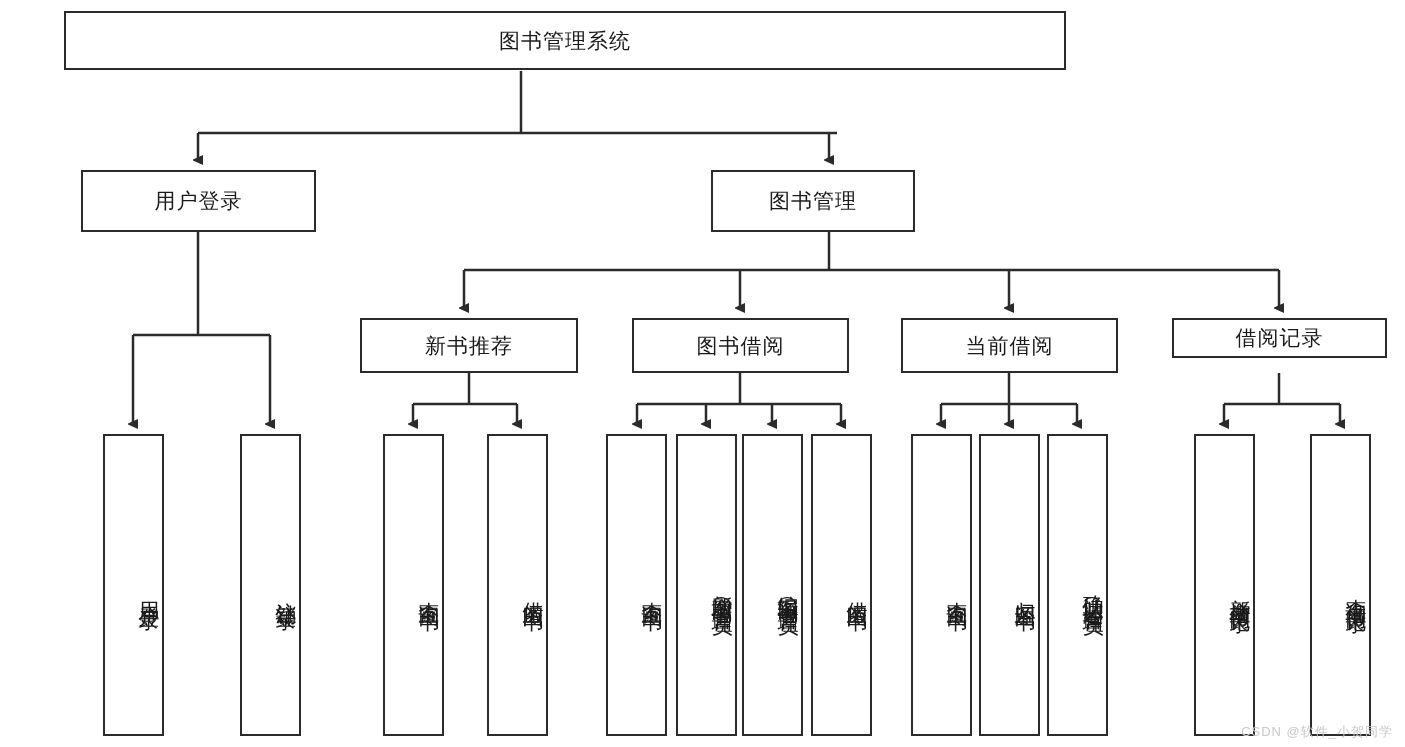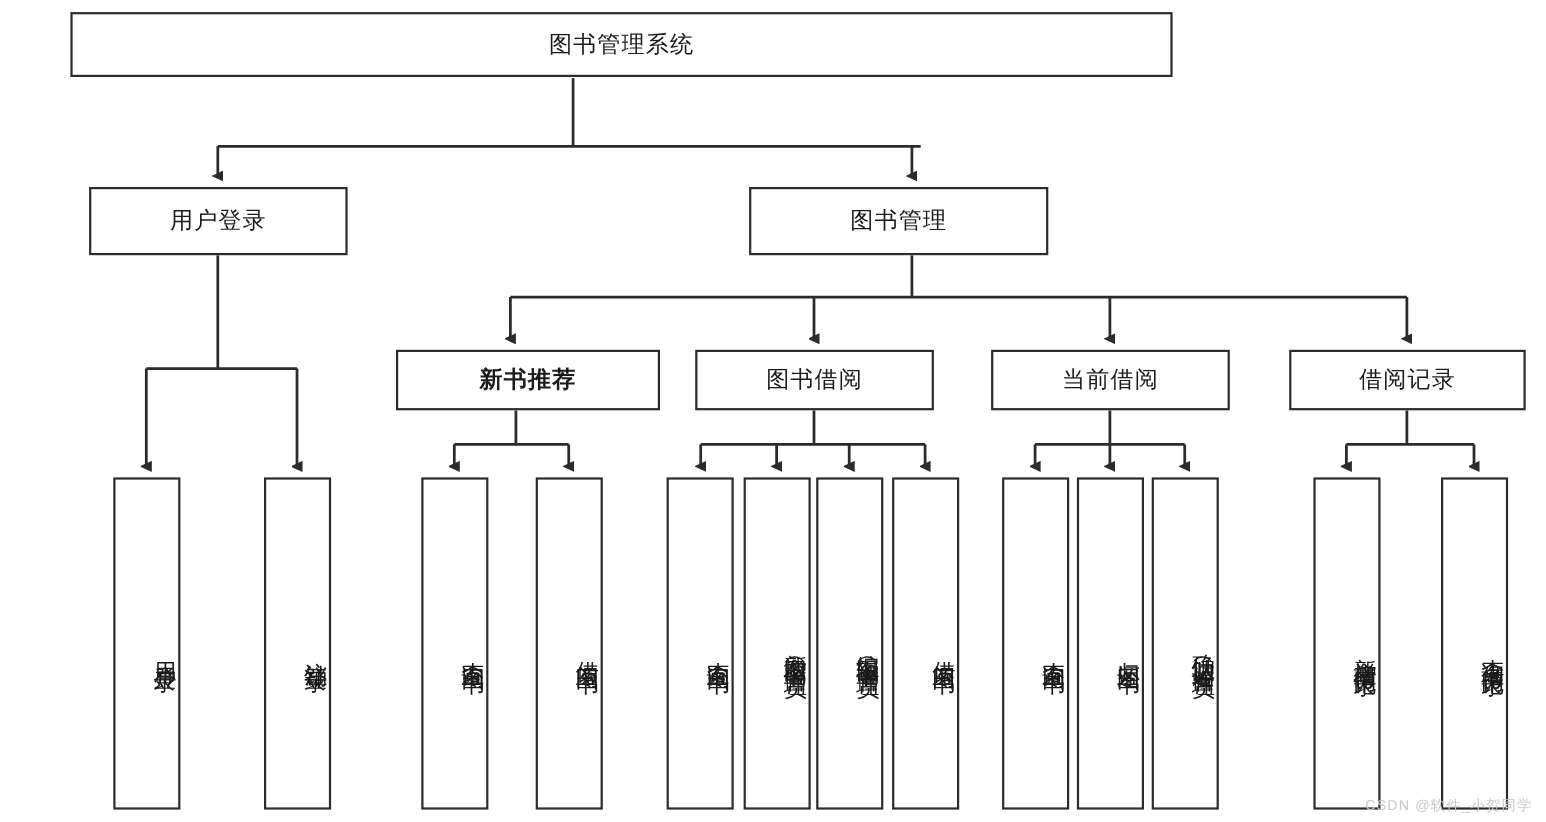--- a/index.html
+++ b/index.html
@@ -123,34 +123,34 @@
     </g>
   </svg>
 
   <div class="node horiz" style="left:20px; top:11px; width:1002px; height:59px;margin-left:44px;">
     <span class="label">图书管理系统</span>
   </div>
 
   <div class="node horiz" style="left:81px; top:170px; width:235px; height:62px;">
     <span class="label">用户登录</span>
   </div>
-  <div class="node horiz" style="left:681px; top:170px; width:272px; height:62px;align-items:center;">
+  <div class="node horiz" style="left:711px; top:170px; width:204px; height:62px;align-items:center;">
     <span class="label">图书管理</span>
   </div>
 
-  <div class="node horiz" style="left:360px; top:318px; width:240px; height:55px;font-weight:bold;">
+  <div class="node horiz" style="left:360px; top:318px; width:218px; height:55px;">
     <span class="label">新书推荐</span>
   </div>
   <div class="node horiz" style="left:632px; top:318px; width:217px; height:55px;">
     <span class="label">图书借阅</span>
   </div>
   <div class="node horiz" style="left:901px; top:318px; width:217px; height:55px;">
     <span class="label">当前借阅</span>
   </div>
-  <div class="node horiz" style="left:1172px; top:318px; width:215px; height:55px;">
+  <div class="node horiz" style="left:1172px; top:318px; width:215px; height:40px;">
     <span class="label">借阅记录</span>
   </div>
 
   <div class="node vert" style="left:103px; top:434px; width:61px; height:302px;">
     <span class="label">用户登录</span>
   </div>
   <div class="node vert" style="left:240px; top:434px; width:61px; height:302px;">
     <span class="label">注销登录</span>
   </div>
 

